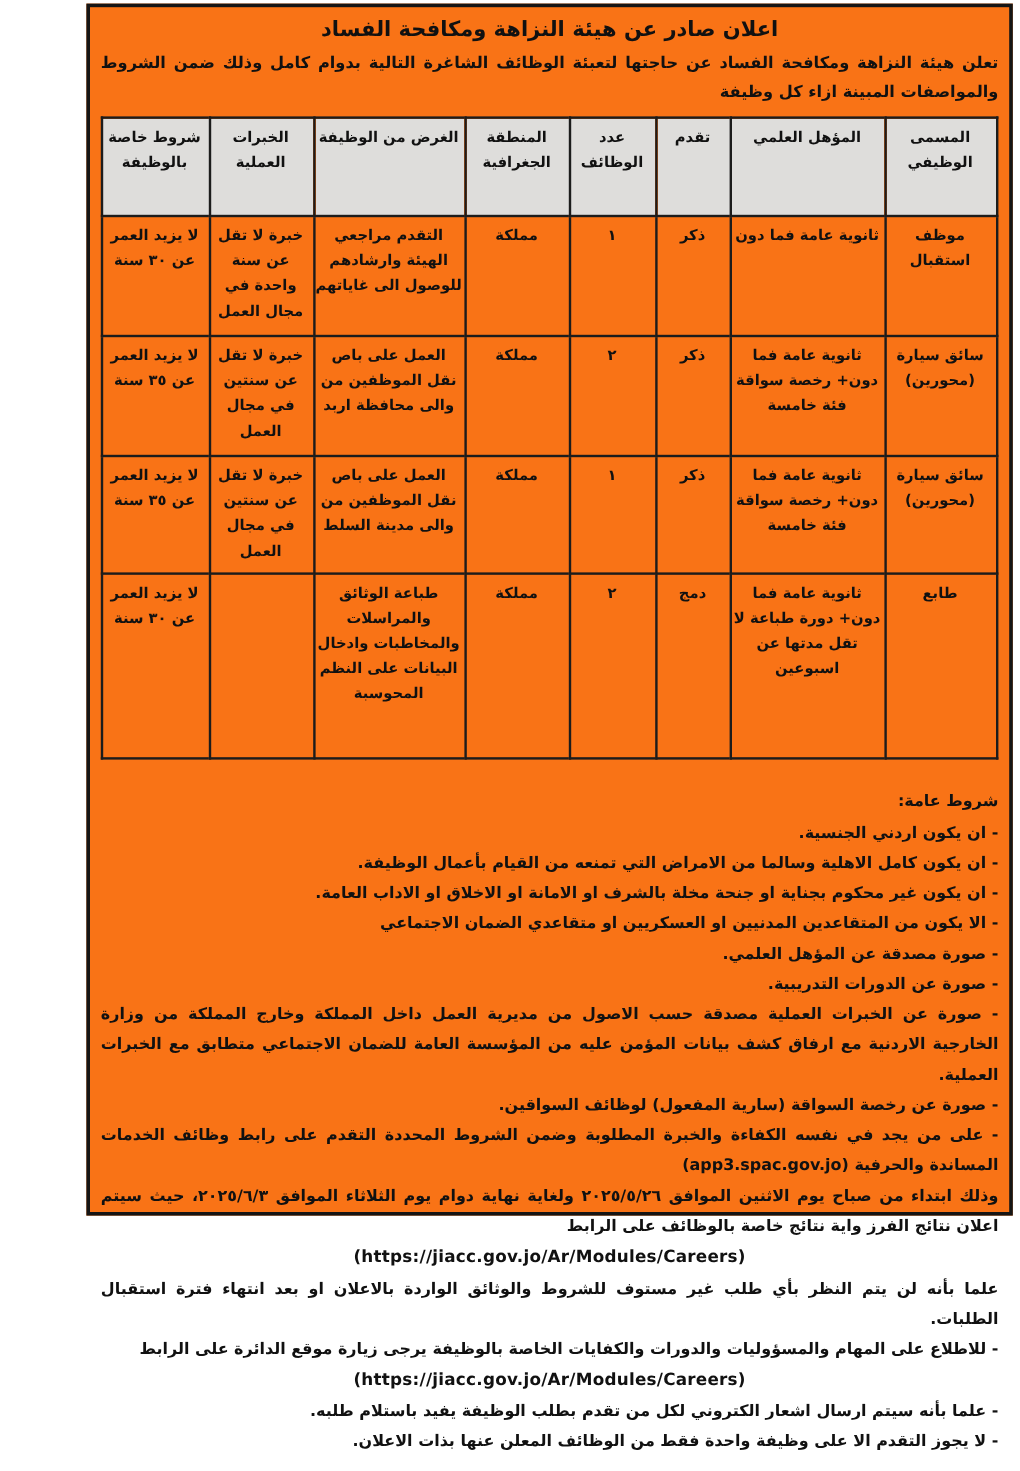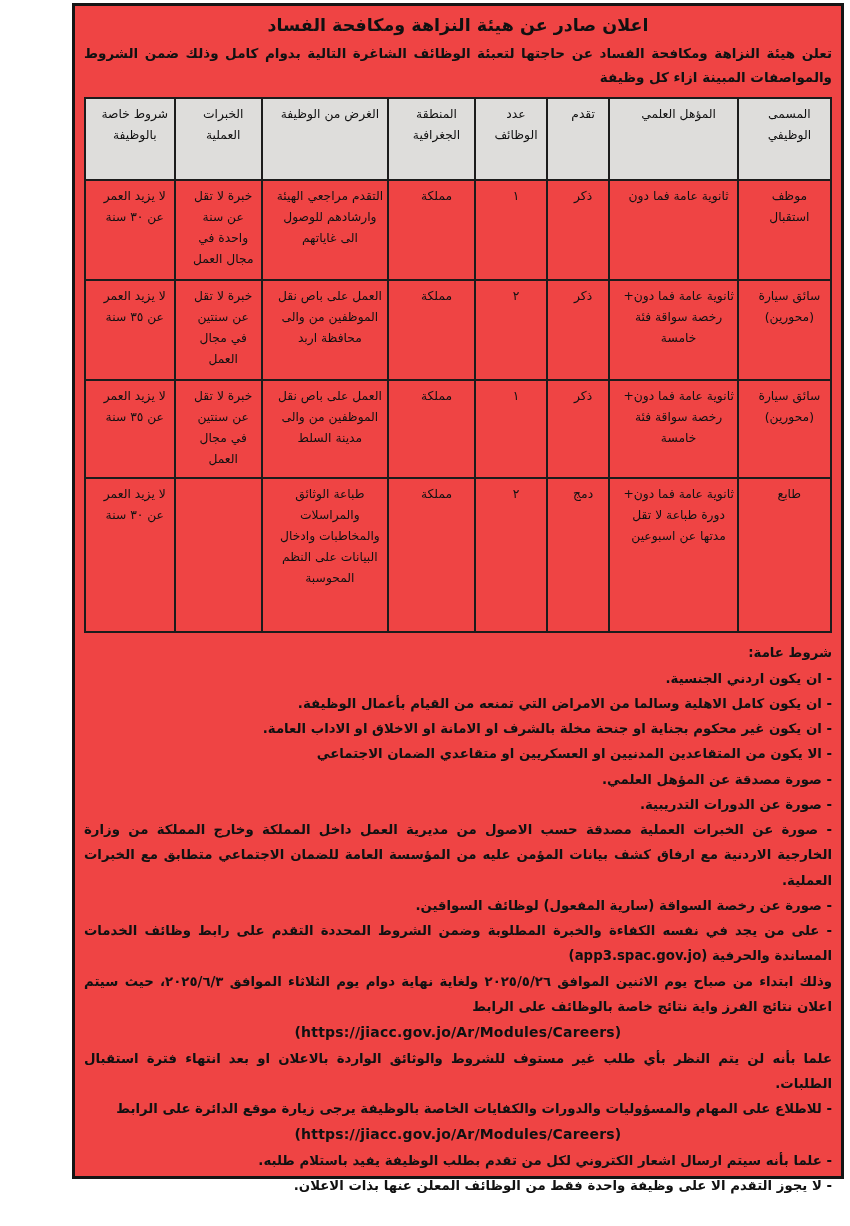--- a/index.html
+++ b/index.html
@@ -2,45 +2,45 @@
 <html lang="ar" dir="rtl"><head>
 <meta charset="utf-8">
 <style>
   html,body{margin:0;padding:0;}
   body{
     width:850px;height:1226px;background:#ffffff;overflow:hidden;position:relative;
     font-family:"DejaVu Sans","Liberation Sans",sans-serif;
     color:#111;
   }
   .frame{
-    position:absolute;left:72px;top:3px;width:772px;height:1176px;
-    border:3px solid #151515;background:#ef4444;box-sizing:border-box;
+    position:absolute;left:72px;top:3px;width:772px;height:1010px;
+    border:3px solid #151515;background:#f97316;box-sizing:border-box;
     direction:rtl;padding:6px 9px 4px 9px;font-weight:bold;
   }
   .title{
     text-align:center;font-size:17.5px;font-weight:bold;margin:3px 0 7px 0;letter-spacing:0;
   }
   .intro{
     margin:0 0 8px 0;font-size:13.5px;line-height:1.75;text-align:justify;
   }
   table.vac{
     width:100%;border-collapse:collapse;table-layout:fixed;
   }
   table.vac th, table.vac td{
     border:2px solid #1c1c1c;text-align:center;vertical-align:top;
-    font-size:12.3px;font-weight:normal;line-height:1.7;padding:5px 2px 2px 12px;
+    font-size:12.3px;font-weight:bold;line-height:1.7;padding:5px 2px 2px 0;
     overflow:hidden;
   }
   table.vac thead th{background:#dedddb;}
   tr.hrow{height:82px;}
   tr.row0{height:100px;}
   tr.row1{height:100px;}
   tr.row2{height:98px;}
   tr.row3{height:154px;}
-  .bottom{margin-top:7px;font-size:13.3px;line-height:1.9;}
+  .bottom{margin-top:23px;font-size:13.3px;line-height:1.9;}
   .bottom p{margin:0;text-align:justify;}
   .bottom p.sec-title{text-align:right;}
   .bottom p.url-line{
     direction:ltr;text-align:center;font-size:14px;letter-spacing:0.2px;
   }
 </style>
 </head>
 <body>
 
 <div class="frame">

